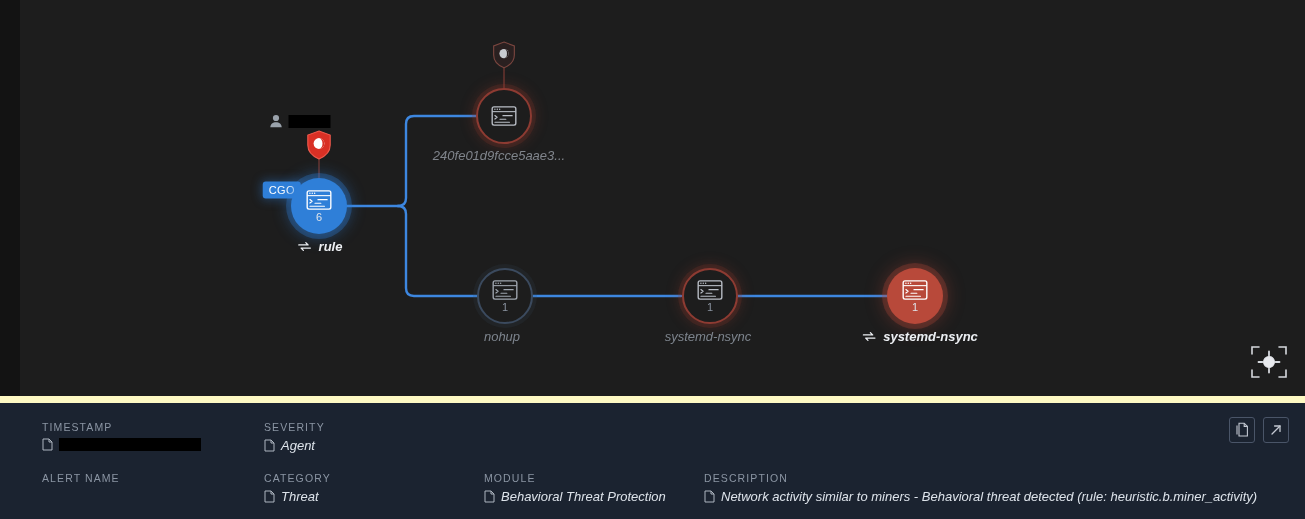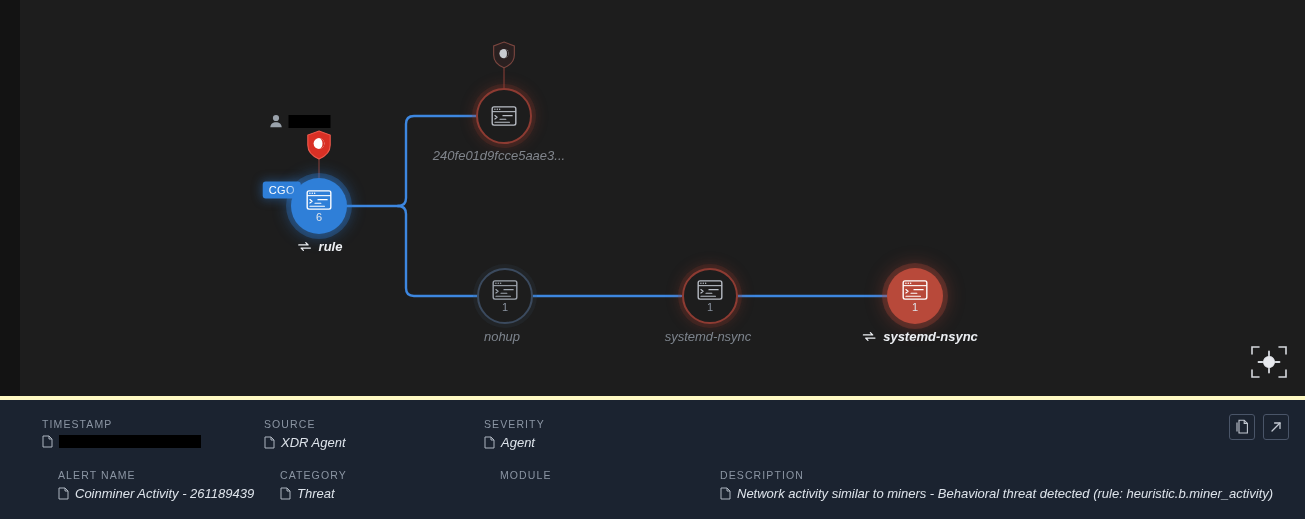--- a/index.html
+++ b/index.html
@@ -90,27 +90,27 @@
 
   
   #focus-btn {
     position: absolute; right: 14px; bottom: 12px;
     width: 44px; height: 44px; cursor: pointer;
   }
 
   
   #panel {
     position: absolute; left: 0; bottom: 0; width: 1305px; height: 123px;
-    background: #1b2330; border-top: 4px solid #fef9c3;
+    background: #1b2330; border-top: 7px solid #fef9c3;
   }
   .fields {
     position: absolute; left: 42px; top: 18px; right: 120px;
   }
   .row { display: flex; }
-  .row + .row { margin-top: 19px; margin-left: 16px; }
+  .row + .row { margin-top: 19px; }
   .field { flex: 0 0 auto; }
   .f-ts   { width: 222px; }
   .f-src  { width: 220px; }
   .f-sev  { width: 220px; }
   .f-act  { width: 220px; }
   .f-desc { width: 620px; }
   .flabel {
     font-size: 10.5px; letter-spacing: 1.1px;
     color: #8b95a3; text-transform: uppercase; margin-bottom: 5px;
   }
@@ -314,65 +314,55 @@
         <div class="field f-ts">
           <div class="flabel">TIMESTAMP</div>
           <div class="fvalue">
             <svg class="doc-ico" viewBox="0 0 11 13">
               <path d="M1 1 H7 L10 4 V12 H1 Z" fill="none" stroke="#aeb6c0" stroke-width="1"></path>
               <path d="M7 1 V4 H10" fill="none" stroke="#aeb6c0" stroke-width="1"></path>
             </svg>
             <span class="redact" style="width:142px;height:13px;"></span>
           </div>
         </div>
-        <div class="field f-src">
-          <div class="flabel">SOURCE</div>
-          <div class="fvalue">
-            <svg class="doc-ico" viewBox="0 0 11 13">
-              <path d="M1 1 H7 L10 4 V12 H1 Z" fill="none" stroke="#aeb6c0" stroke-width="1"></path>
-              <path d="M7 1 V4 H10" fill="none" stroke="#aeb6c0" stroke-width="1"></path>
-            </svg>
-            <span>XDR Agent</span>
-          </div>
-        </div>
         <div class="field f-sev">
           <div class="flabel">SEVERITY</div>
           <div class="fvalue">
             <svg class="doc-ico" viewBox="0 0 11 13">
               <path d="M1 1 H7 L10 4 V12 H1 Z" fill="none" stroke="#aeb6c0" stroke-width="1"></path>
               <path d="M7 1 V4 H10" fill="none" stroke="#aeb6c0" stroke-width="1"></path>
             </svg>
             <span>Agent</span>
           </div>
         </div>
       </div>
 
       <div class="row">
         <div class="field f-ts">
           <div class="flabel">ALERT NAME</div>
-          <div class="fvalue">
-            <svg class="doc-ico" viewBox="0 0 11 13">
-              <path d="M1 1 H7 L10 4 V12 H1 Z" fill="none" stroke="#aeb6c0" stroke-width="1"></path>
-              <path d="M7 1 V4 H10" fill="none" stroke="#aeb6c0" stroke-width="1"></path>
-            </svg>
-            <span>Coinminer Activity - 261189439</span>
-          </div>
         </div>
         <div class="field f-src">
           <div class="flabel">CATEGORY</div>
           <div class="fvalue">
             <svg class="doc-ico" viewBox="0 0 11 13">
               <path d="M1 1 H7 L10 4 V12 H1 Z" fill="none" stroke="#aeb6c0" stroke-width="1"></path>
               <path d="M7 1 V4 H10" fill="none" stroke="#aeb6c0" stroke-width="1"></path>
             </svg>
             <span>Threat</span>
           </div>
         </div>
         <div class="field f-sev">
           <div class="flabel">MODULE</div>
+          <div class="fvalue">
+            <svg class="doc-ico" viewBox="0 0 11 13">
+              <path d="M1 1 H7 L10 4 V12 H1 Z" fill="none" stroke="#aeb6c0" stroke-width="1"></path>
+              <path d="M7 1 V4 H10" fill="none" stroke="#aeb6c0" stroke-width="1"></path>
+            </svg>
+            <span>Behavioral Threat Protection</span>
+          </div>
         </div>
         <div class="field f-desc">
           <div class="flabel">DESCRIPTION</div>
           <div class="fvalue">
             <svg class="doc-ico" viewBox="0 0 11 13">
               <path d="M1 1 H7 L10 4 V12 H1 Z" fill="none" stroke="#aeb6c0" stroke-width="1"></path>
               <path d="M7 1 V4 H10" fill="none" stroke="#aeb6c0" stroke-width="1"></path>
             </svg>
             <span>Network activity similar to miners - Behavioral threat detected (rule: heuristic.b.miner_activity)</span>
           </div>

